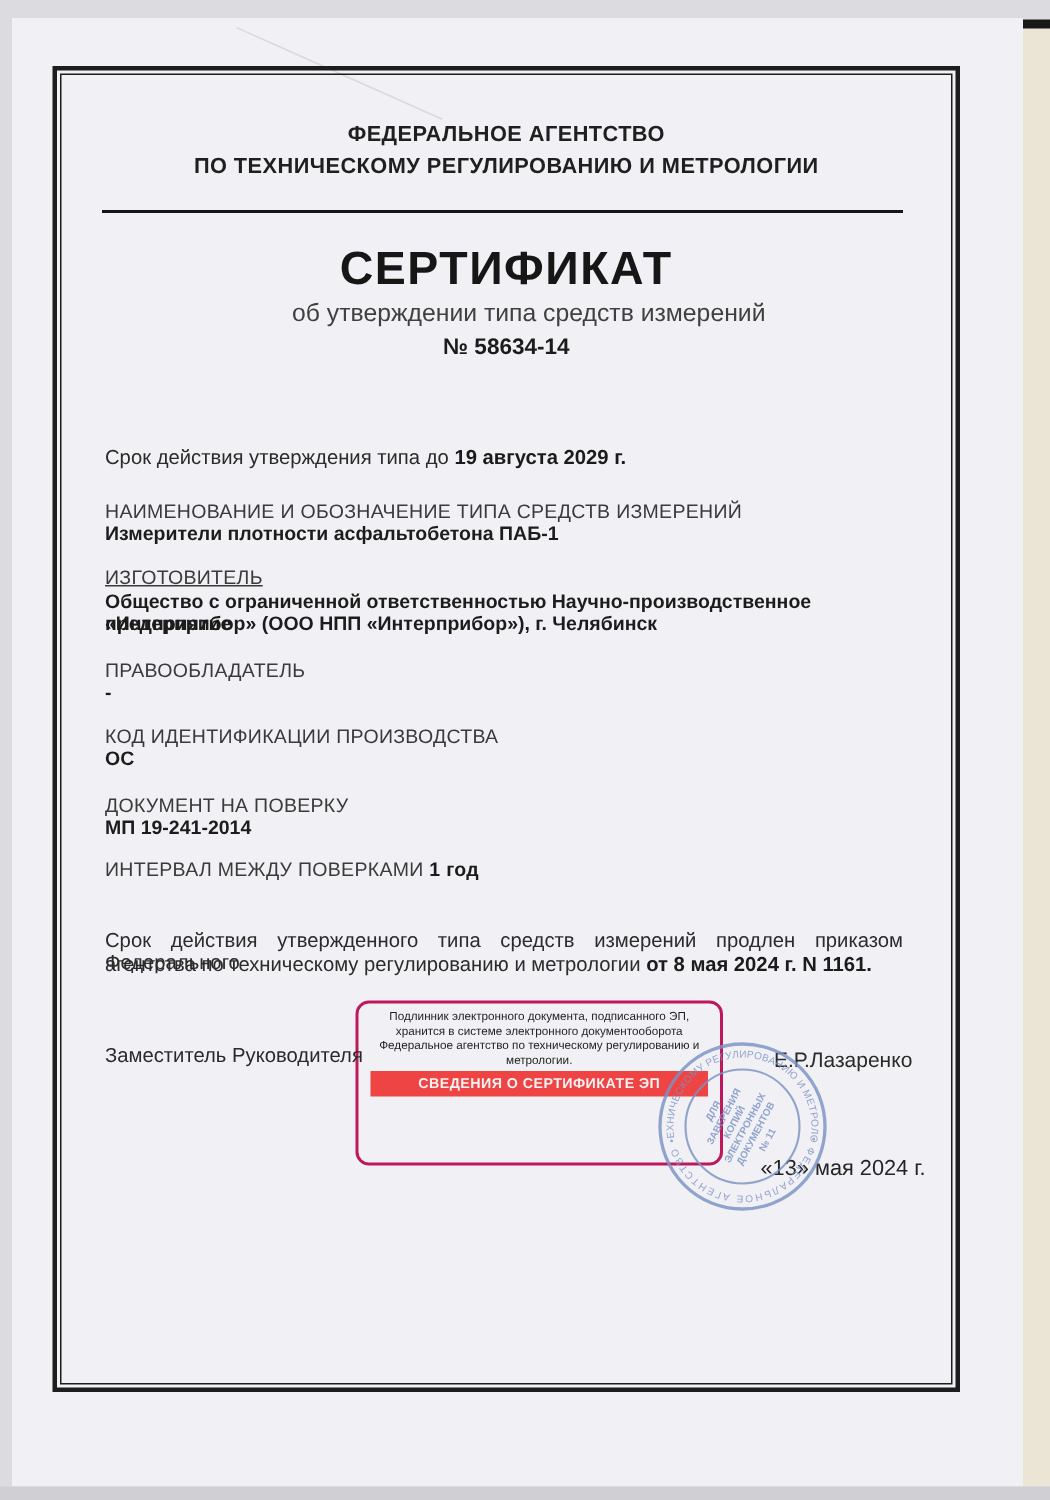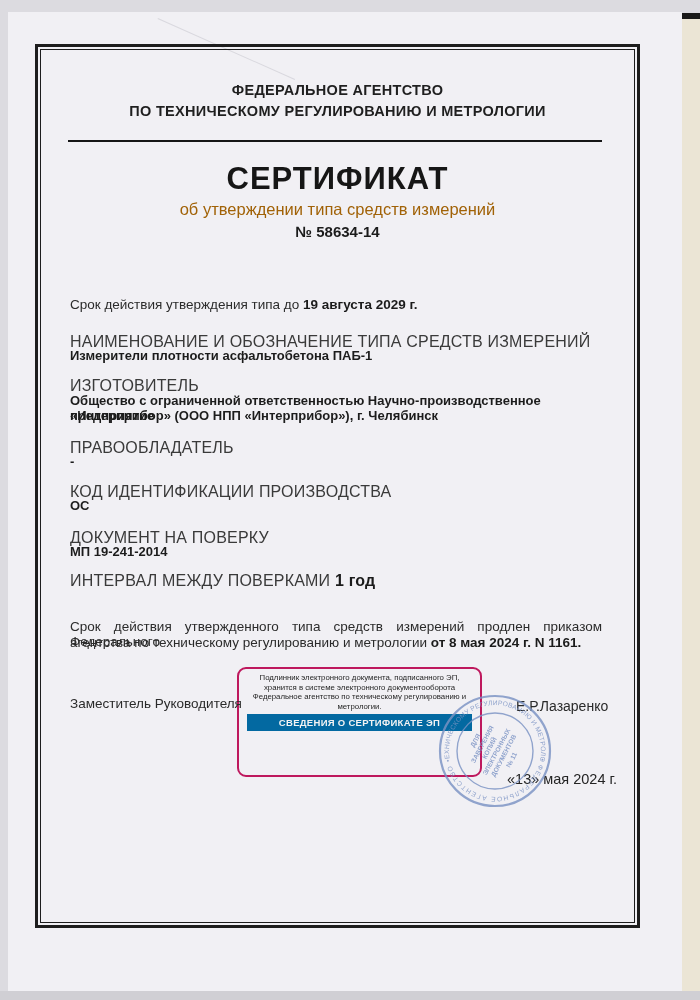--- a/index.html
+++ b/index.html
@@ -31,37 +31,37 @@
     position:absolute;left:27px;top:32px;width:605px;height:884px;
     box-sizing:border-box;border:3px solid #1d1d1d;
   }
   .frame-inner{position:absolute;inset:2px;border:1px solid #1d1d1d;}
 
   .abs{position:absolute;}
   .ctr{left:27px;width:605px;text-align:center;}
   .hdr{font-size:14.5px;font-weight:bold;line-height:21px;letter-spacing:0.3px;color:#1f1f1f;}
   .rule{left:60px;top:128px;width:534px;height:2px;background:#161616;}
   .doc-title{top:149px;font-size:31px;font-weight:bold;letter-spacing:1px;color:#161616;}
-  .doc-subtitle{top:188px;font-size:16.5px;color:#a16207;}
+  .doc-subtitle{top:188px;font-size:16.5px;color:#404040;padding-left:15px;}
   .doc-number{top:211px;font-size:15px;font-weight:bold;color:#1b1b1b;}
 
   .body-line{left:62px;width:532px;font-size:13.5px;color:#2b2b2b;}
-  .lbl{left:62px;width:532px;font-size:16px;color:#3a3a3a;letter-spacing:0.2px;}
+  .lbl{left:62px;width:532px;font-size:13px;color:#3a3a3a;letter-spacing:0.2px;}
   .val{left:62px;width:532px;font-size:13px;font-weight:bold;color:#1c1c1c;}
   b{color:#1b1b1b;}
   .just{text-align:justify;text-align-last:justify;}
 
   .esign-box{
     left:229px;top:655px;width:245px;height:110px;
     box-sizing:border-box;border:2px solid #be185d;border-radius:9px;
     background:rgba(241,240,244,0.55);
   }
   .esign-head{margin-top:4px;font-size:7.8px;line-height:9.6px;text-align:center;color:#1f1f1f;}
   .esign-bar{
-    margin:3px 8px 0 8px;background:#0369a1;color:#f3f3f3;
+    margin:3px 8px 0 8px;background:#ef4444;color:#f3f3f3;
     font-size:9.5px;font-weight:bold;text-align:center;
     padding:3px 0 3px 0;letter-spacing:0.3px;
   }
   .esign-detail{margin-top:5px;padding-left:10px;font-size:8.5px;line-height:11.5px;color:#1f1f1f;}
   .esign-detail .dl{display:inline-block;width:60px;}
 
   .sig-position{left:62px;top:684px;font-size:13.5px;color:#2a2a2a;text-align:right;}
   .sig-name{left:508px;top:686px;font-size:14px;color:#2a2a2a;}
   .sig-date{left:499px;top:759px;font-size:14.5px;color:#242424;}
 
@@ -90,21 +90,21 @@
   <div class="abs ctr doc-subtitle">об утверждении типа средств измерений</div>
   <div class="abs ctr doc-number">№ 58634-14</div>
 
   <div class="abs body-line" style="top:285px;">
     <span>Срок действия утверждения типа до </span><b>19 августа 2029 г.</b>
   </div>
 
   <div class="abs lbl" style="top:321px;">НАИМЕНОВАНИЕ И ОБОЗНАЧЕНИЕ ТИПА СРЕДСТВ ИЗМЕРЕНИЙ</div>
   <div class="abs val" style="top:336px;">Измерители плотности асфальтобетона ПАБ-1</div>
 
-  <div class="abs lbl" style="top:365px;">ИЗГОТОВИТЕЛЬ</div>
+  <div class="abs lbl" style="top:365px;text-decoration:underline;">ИЗГОТОВИТЕЛЬ</div>
   <div class="abs val" style="top:381px;">Общество с ограниченной ответственностью Научно-производственное предприятие</div>
   <div class="abs lbl" style="top:427px;">ПРАВООБЛАДАТЕЛЬ</div>
 
   <div class="abs val" style="top:396px;">«Интерприбор» (ООО НПП «Интерприбор»), г. Челябинск</div>
   <div class="abs val" style="top:442px;">-</div>
 
   <div class="abs lbl" style="top:471px;">КОД ИДЕНТИФИКАЦИИ ПРОИЗВОДСТВА</div>
   <div class="abs val" style="top:486px;">ОС</div>
 
   <div class="abs lbl" style="top:517px;">ДОКУМЕНТ НА ПОВЕРКУ</div>

